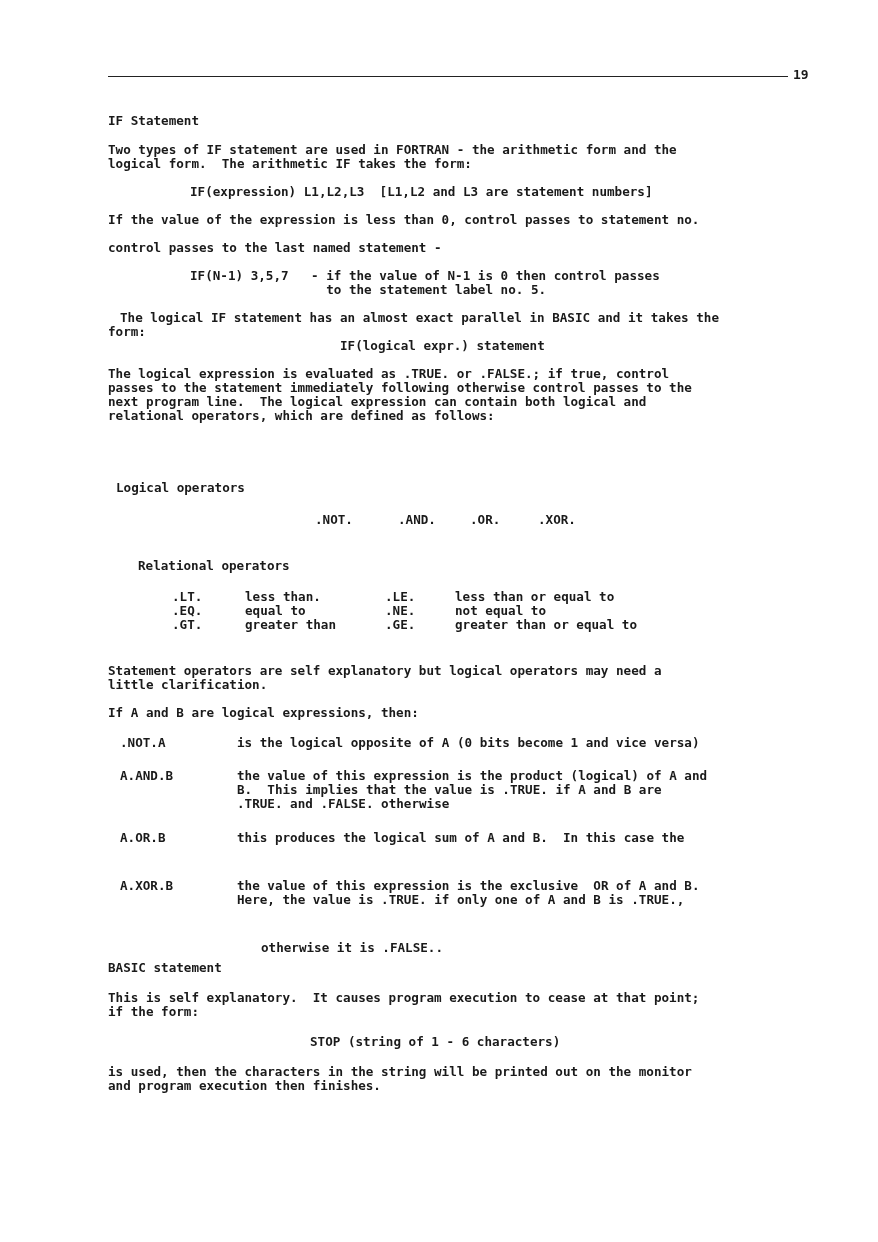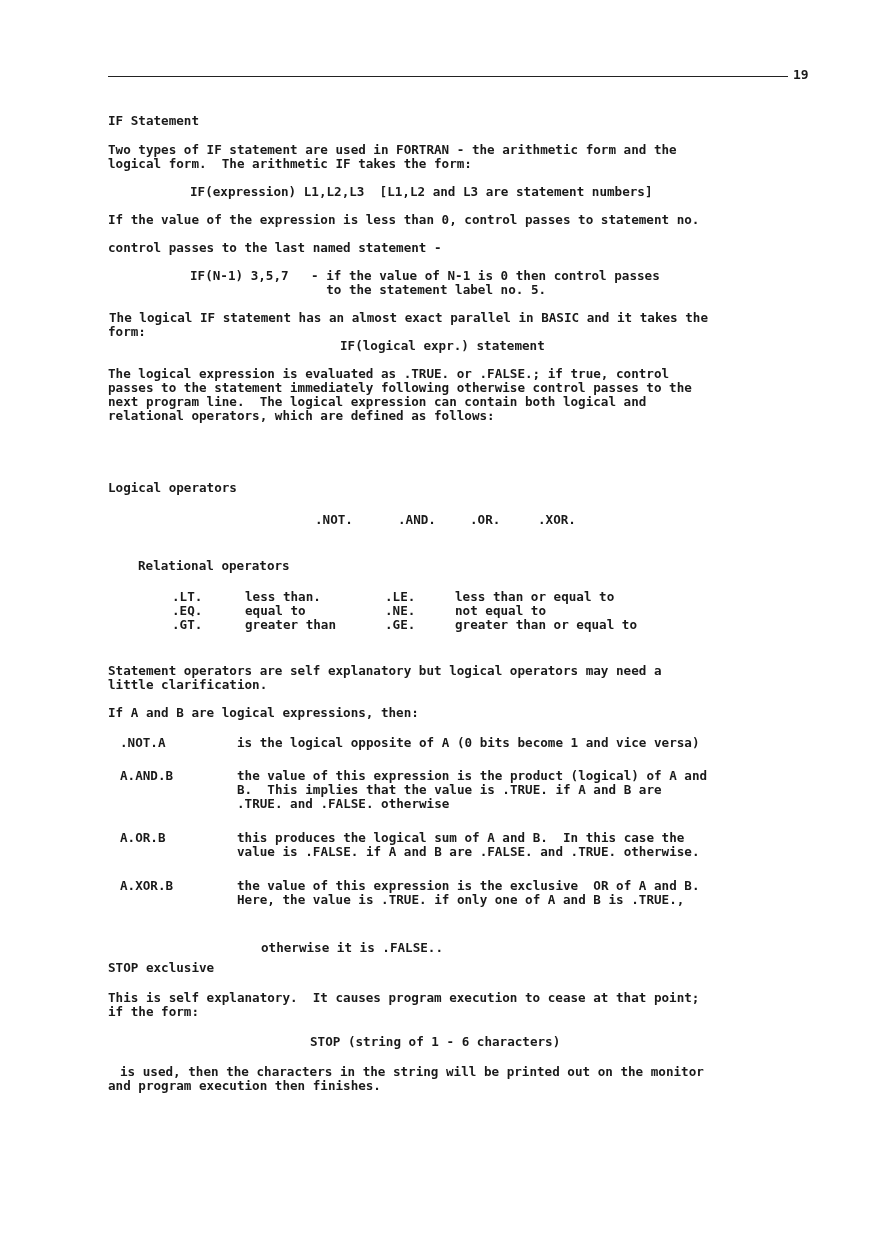--- a/index.html
+++ b/index.html
@@ -33,30 +33,30 @@
 
   <div class="abs" style="left:190px; top:184px;">IF(expression) L1,L2,L3  [L1,L2 and L3 are statement numbers]</div>
 
   <div class="abs" style="left:108px; top:212px;">If the value of the expression is less than 0, control passes to statement no.</div>
   <div class="abs" style="left:108px; top:240px;">control passes to the last named statement -</div>
 
   <div class="abs" style="left:190px; top:268px;">IF(N-1) 3,5,7</div>
   <div class="abs" style="left:311px; top:268px;">- if the value of N-1 is 0 then control passes</div>
   <div class="abs" style="left:311px; top:282px;">  to the statement label no. 5.</div>
 
-  <div class="abs" style="left:109px; top:310px;">The logical IF statement has an almost exact parallel in BASIC and it takes the</div>
+  <div class="abs" style="left:120px; top:310px;">The logical IF statement has an almost exact parallel in BASIC and it takes the</div>
   <div class="abs" style="left:108px; top:324px;">form:</div>
   <div class="abs" style="left:340px; top:338px;">IF(logical expr.) statement</div>
 
   <div class="abs" style="left:108px; top:366px;">The logical expression is evaluated as .TRUE. or .FALSE.; if true, control</div>
   <div class="abs" style="left:108px; top:380px;">passes to the statement immediately following otherwise control passes to the</div>
   <div class="abs" style="left:108px; top:394px;">next program line.  The logical expression can contain both logical and</div>
   <div class="abs" style="left:108px; top:408px;">relational operators, which are defined as follows:</div>
 
-  <div class="abs" style="left:108px; top:480px;">Logical operators</div>
+  <div class="abs" style="left:116px; top:480px;">Logical operators</div>
   <div class="abs" style="left:315px; top:512px;">.NOT.</div>
   <div class="abs" style="left:398px; top:512px;">.AND.</div>
   <div class="abs" style="left:470px; top:512px;">.OR.</div>
   <div class="abs" style="left:538px; top:512px;">.XOR.</div>
 
   <div class="abs" style="left:108px; top:558px;padding-left:30px;">Relational operators</div>
 
   <div class="abs" style="left:172px; top:589px;">.LT.</div>
   <div class="abs" style="left:245px; top:589px;">less than.</div>
   <div class="abs" style="left:385px; top:589px;">.LE.</div>
@@ -79,26 +79,25 @@
   <div class="abs" style="left:120px; top:735px;">.NOT.A</div>
   <div class="abs" style="left:237px; top:735px;">is the logical opposite of A (0 bits become 1 and vice versa)</div>
 
   <div class="abs" style="left:120px; top:768px;">A.AND.B</div>
   <div class="abs" style="left:237px; top:768px;">the value of this expression is the product (logical) of A and</div>
   <div class="abs" style="left:237px; top:782px;">B.  This implies that the value is .TRUE. if A and B are</div>
   <div class="abs" style="left:237px; top:796px;">.TRUE. and .FALSE. otherwise</div>
 
   <div class="abs" style="left:120px; top:830px;">A.OR.B</div>
   <div class="abs" style="left:237px; top:830px;">this produces the logical sum of A and B.  In this case the</div>
-  <div class="abs" style="left:237px; top:844px;">value is .FALSE. if A and B are .FALSE. and .TRUE. otherwise.</div>
 
   <div class="abs" style="left:120px; top:878px;">A.XOR.B</div>
   <div class="abs" style="left:237px; top:878px;">the value of this expression is the exclusive  OR of A and B.</div>
   <div class="abs" style="left:237px; top:892px;">Here, the value is .TRUE. if only one of A and B is .TRUE.,</div>
   <div class="abs" style="left:237px; top:940px;margin-left:24px;">otherwise it is .FALSE..</div>
 
-  <div class="abs" style="left:108px; top:960px;">STOP exclusive</div>
+  <div class="abs" style="left:108px; top:960px;">BASIC statement</div>
   <div class="abs" style="left:108px; top:990px;">This is self explanatory.  It causes program execution to cease at that point;</div>
   <div class="abs" style="left:108px; top:1004px;">if the form:</div>
   <div class="abs" style="left:310px; top:1034px;">STOP (string of 1 - 6 characters)</div>
-  <div class="abs" style="left:108px; top:1064px;margin-left:12px;">is used, then the characters in the string will be printed out on the monitor</div>
+  <div class="abs" style="left:108px; top:1064px;">is used, then the characters in the string will be printed out on the monitor</div>
   <div class="abs" style="left:108px; top:1078px;">and program execution then finishes.</div>
 </div>
 
 </body></html>

